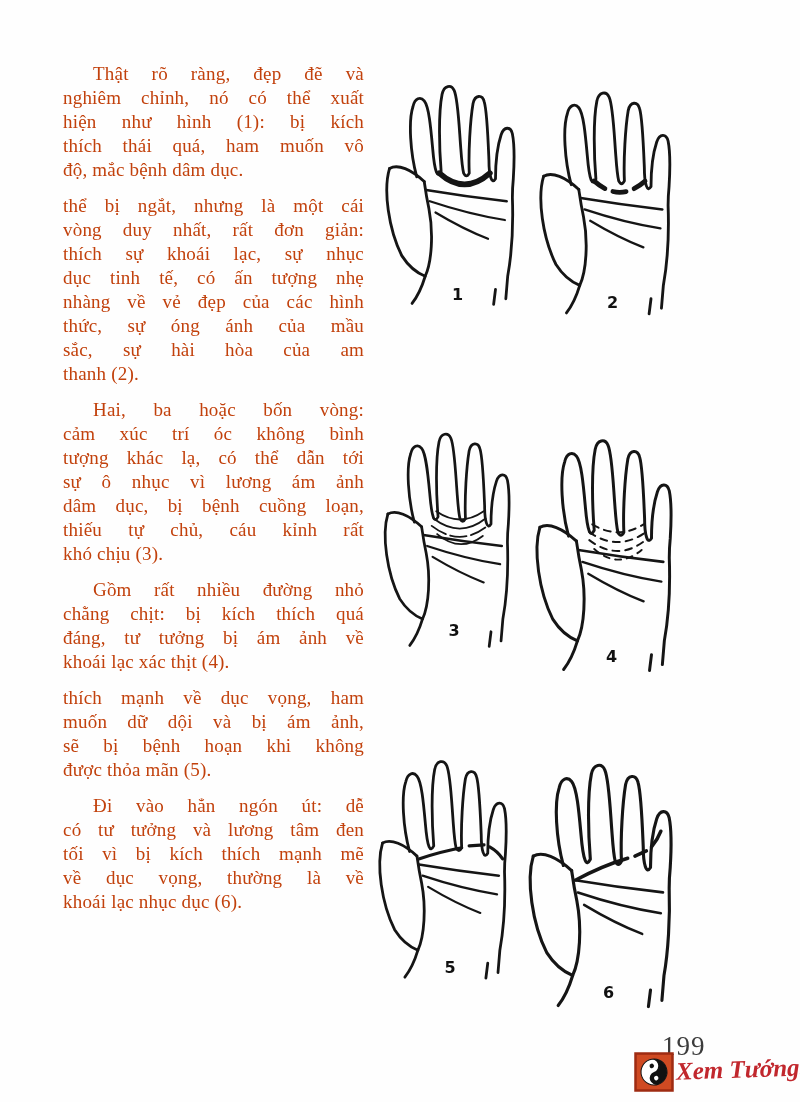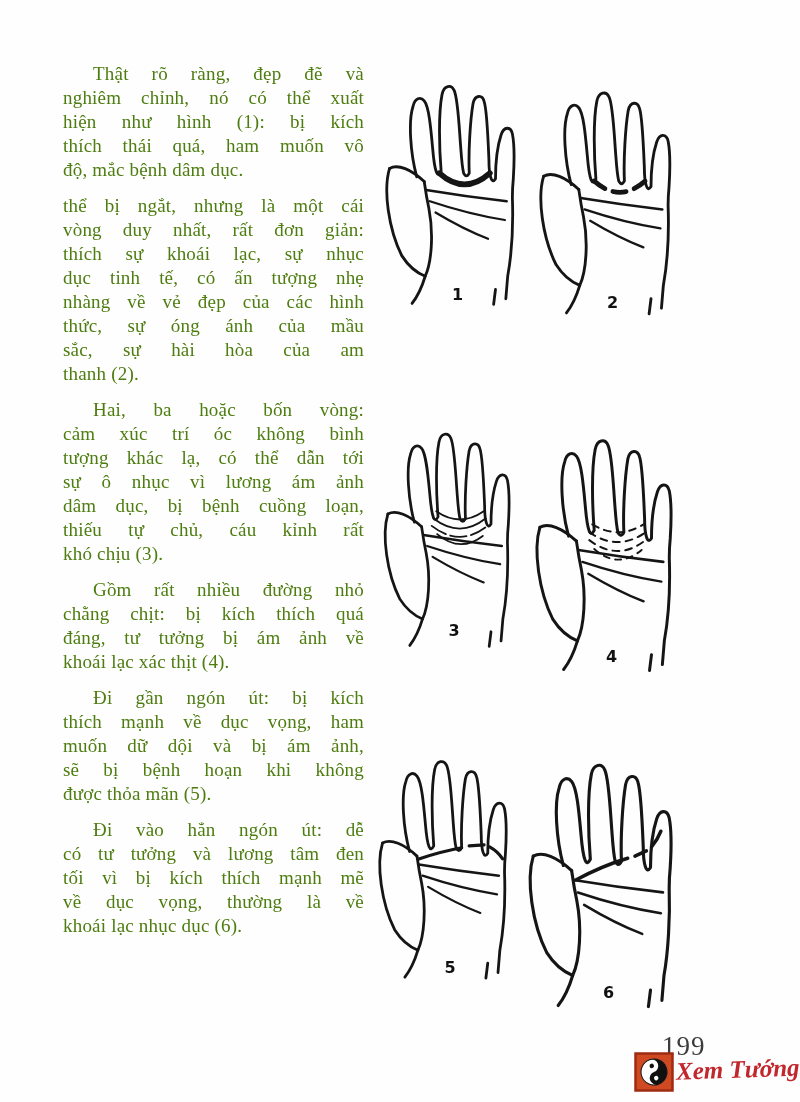--- a/index.html
+++ b/index.html
@@ -14,21 +14,21 @@
   
   .text-col{
     position:absolute;left:63px;top:62px;width:301px;
   }
   .para{margin:0 0 12px 0;}
   .line{
     font-size:19px;
     line-height:24px;
     text-align:justify;
     text-align-last:justify;
-    color:#4d7c0f;
+    color:#c2410c;
     letter-spacing:.2px;
   }
   .line.first{text-indent:30px;}
   .line.last{text-align-last:left;}
   
   .hand-fig{position:absolute;}
   .hand-fig svg{width:100%;height:100%;display:block;}
   .fig-label{
     position:absolute;
     bottom:10px;left:50%;
@@ -94,21 +94,20 @@
         <div class="line">thiếu tự chủ, cáu kỉnh rất</div>
         <div class="line last">khó chịu (3).</div>
       </div>
       <div class="para">
         <div class="line first">Gồm rất nhiều đường nhỏ</div>
         <div class="line">chằng chịt: bị kích thích quá</div>
         <div class="line">đáng, tư tưởng bị ám ảnh về</div>
         <div class="line last">khoái lạc xác thịt (4).</div>
       </div>
       <div class="para">
-        <div class="line first">Đi gần ngón út: bị kích</div>
         <div class="line">thích mạnh về dục vọng, ham</div>
         <div class="line">muốn dữ dội và bị ám ảnh,</div>
         <div class="line">sẽ bị bệnh hoạn khi không</div>
         <div class="line last">được thỏa mãn (5).</div>
       </div>
       <div class="para">
         <div class="line first">Đi vào hẳn ngón út: dễ</div>
         <div class="line">có tư tưởng và lương tâm đen</div>
         <div class="line">tối vì bị kích thích mạnh mẽ</div>
         <div class="line">về dục vọng, thường là về</div>

